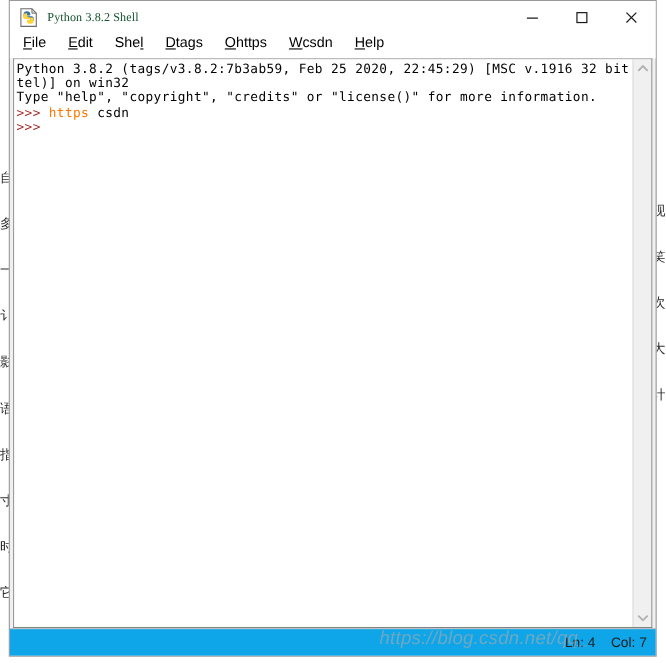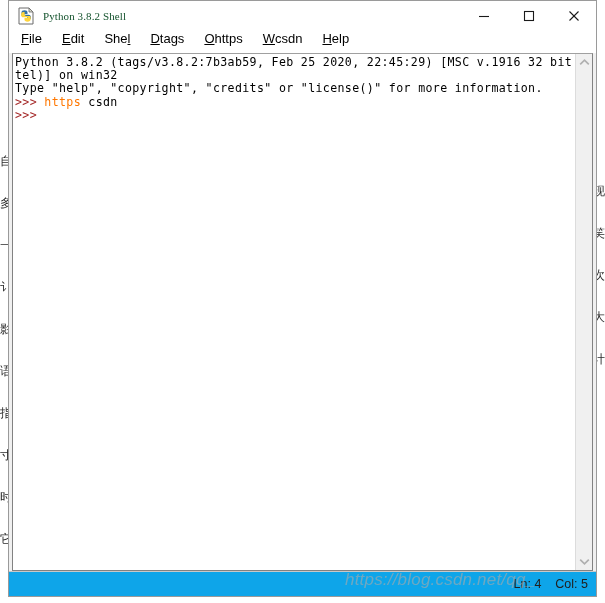--- a/index.html
+++ b/index.html
@@ -293,17 +293,17 @@
           <svg width="11" height="9" viewBox="0 0 11 9">
             <path d="M1.2 2.6 L5.5 6.9 L9.8 2.6" fill="none" stroke="#b0b0b0" stroke-width="1.7"></path>
           </svg>
         </div>
       </div>
     </div>
   </div>
 
   <div id="status-bar">
     <span class="status-cell">Ln: 4</span>
-    <span class="status-cell">Col: 5</span>
+    <span class="status-cell">Col: 7</span>
   </div>
 </div>
 
 <div id="watermark">https://blog.csdn.net/qq_</div>
 
 </body></html>

